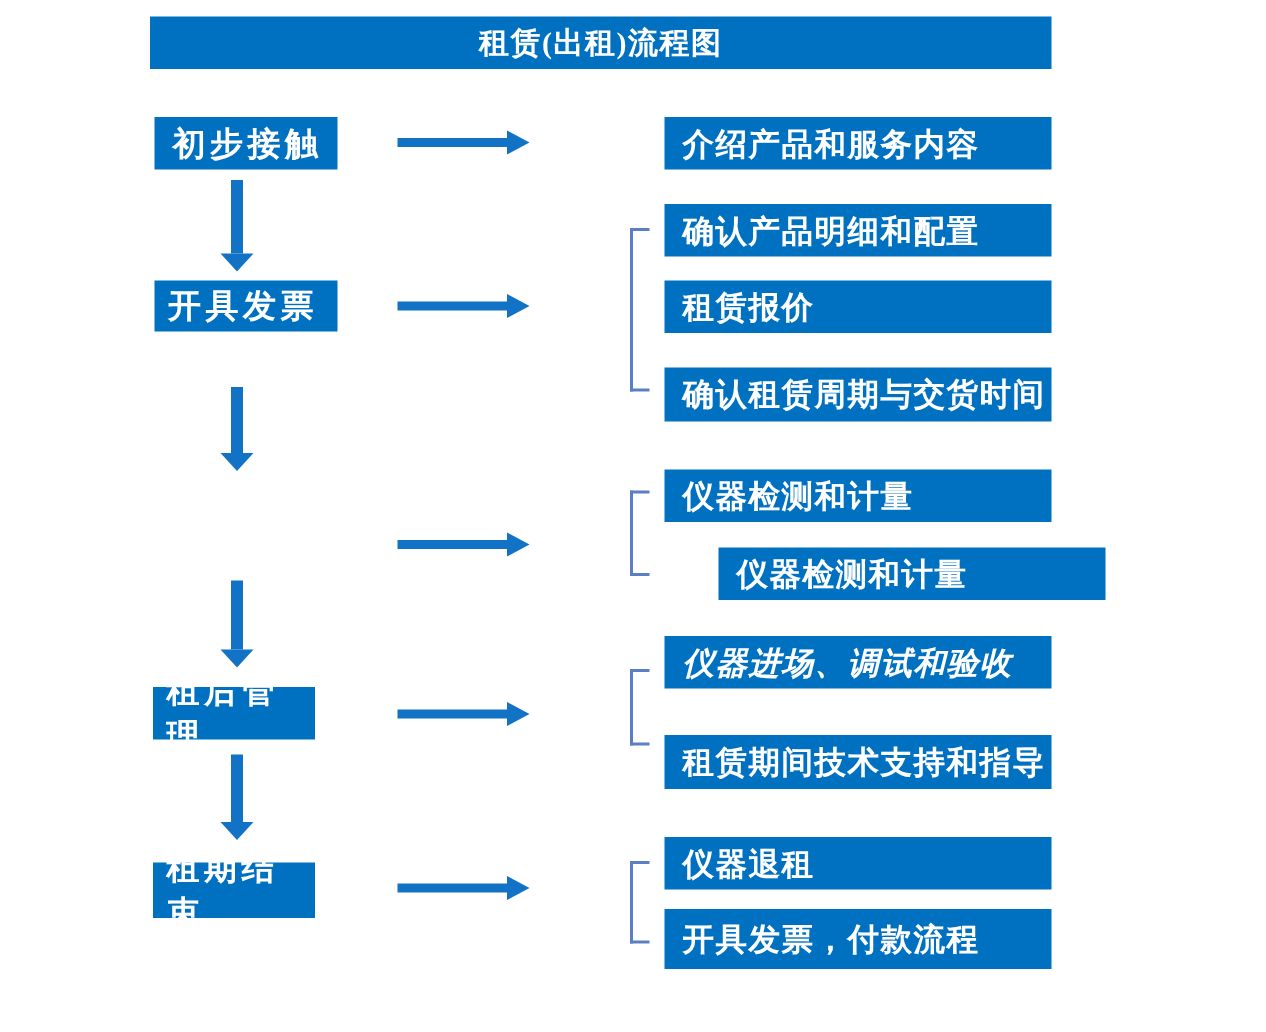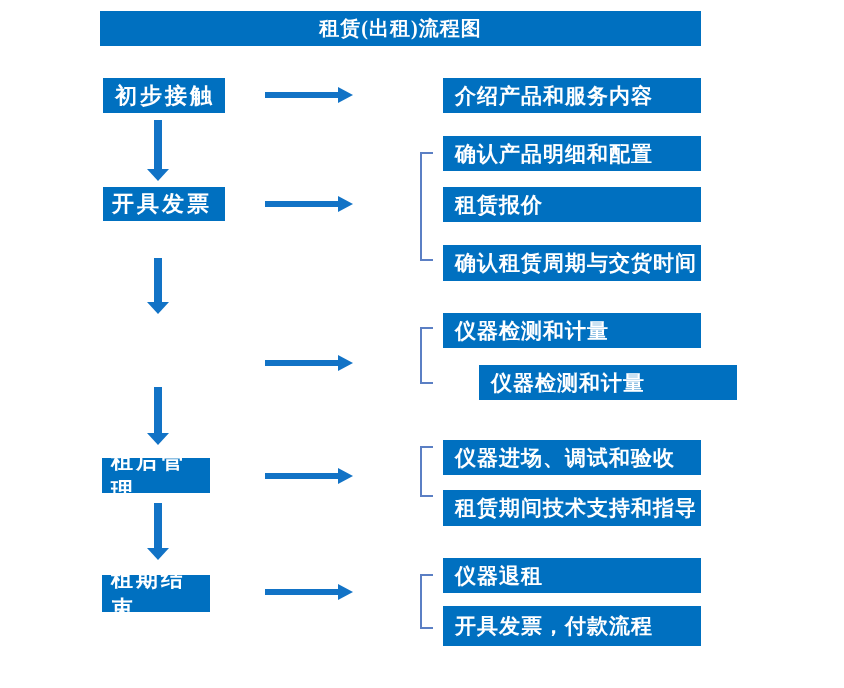--- a/index.html
+++ b/index.html
@@ -124,21 +124,21 @@
   </div>
   <div class="detailbox" style="top:245px;height:36px;">
     <span>确认租赁周期与交货时间</span>
   </div>
   <div class="detailbox" style="top:313px;">
     <span>仪器检测和计量</span>
   </div>
   <div class="detailbox" style="top:365px;margin-left:36px;">
     <span>仪器检测和计量</span>
   </div>
-  <div class="detailbox" style="top:440px;">
+  <div class="detailbox" style="top:424px;font-style:italic;">
     <span>仪器进场、调试和验收</span>
   </div>
   <div class="detailbox" style="top:490px;height:36px;">
     <span>租赁期间技术支持和指导</span>
   </div>
   <div class="detailbox" style="top:558px;font-family:Liberation Mono, monospace;">
     <span>仪器退租</span>
   </div>
   <div class="detailbox" style="top:606px;height:40px;">
     <span>开具发票，付款流程</span>

